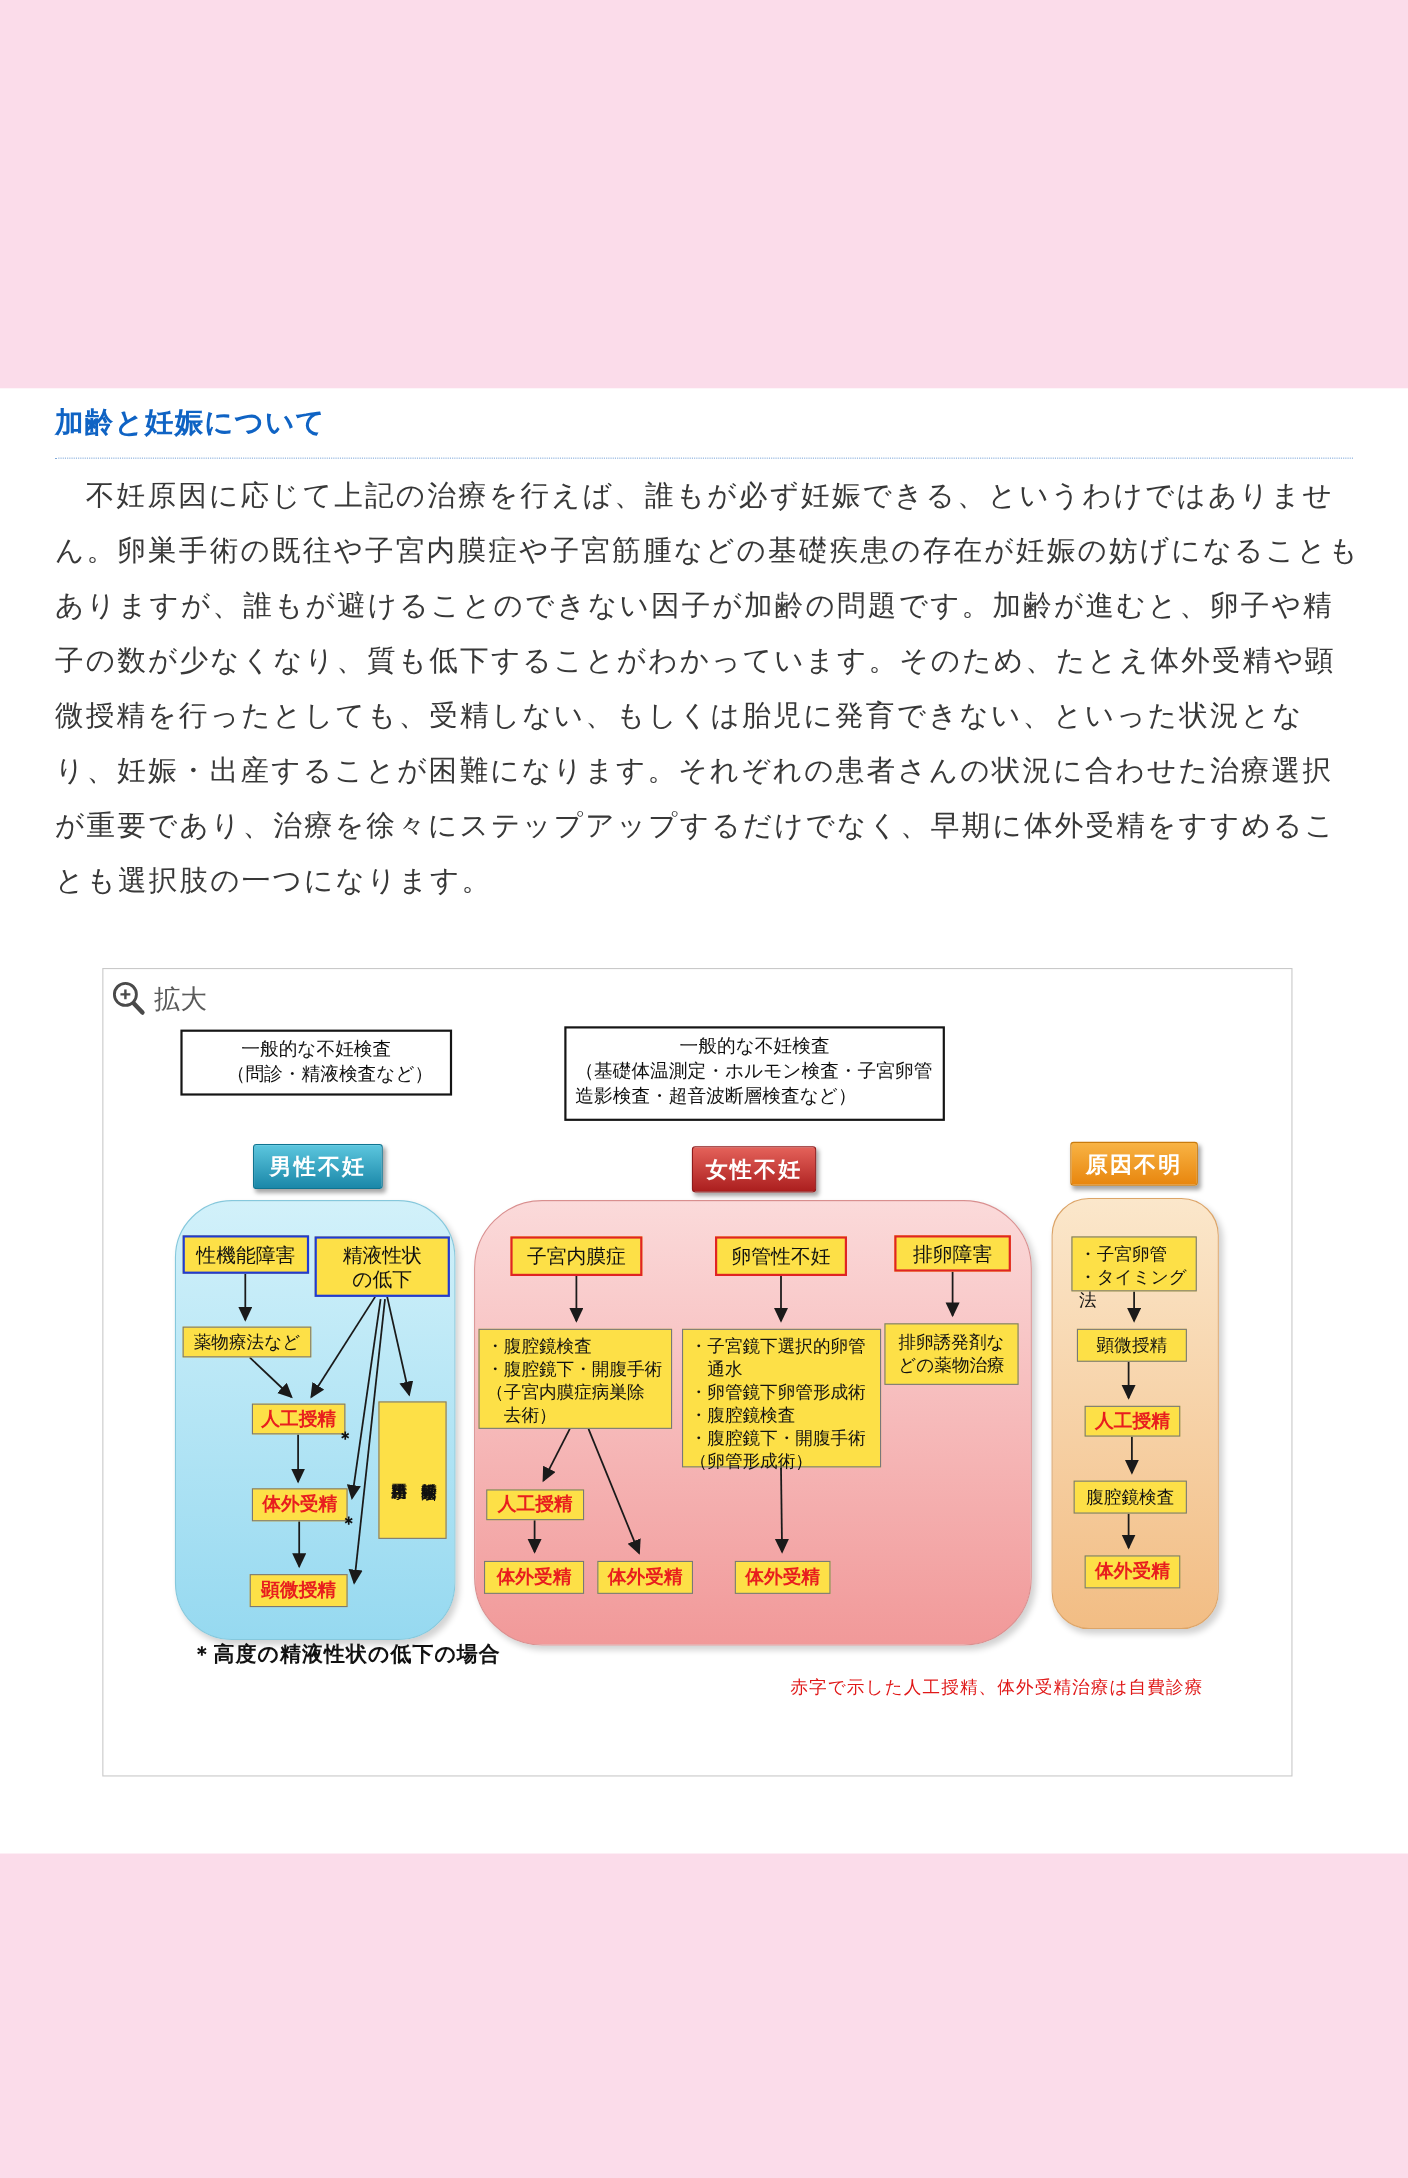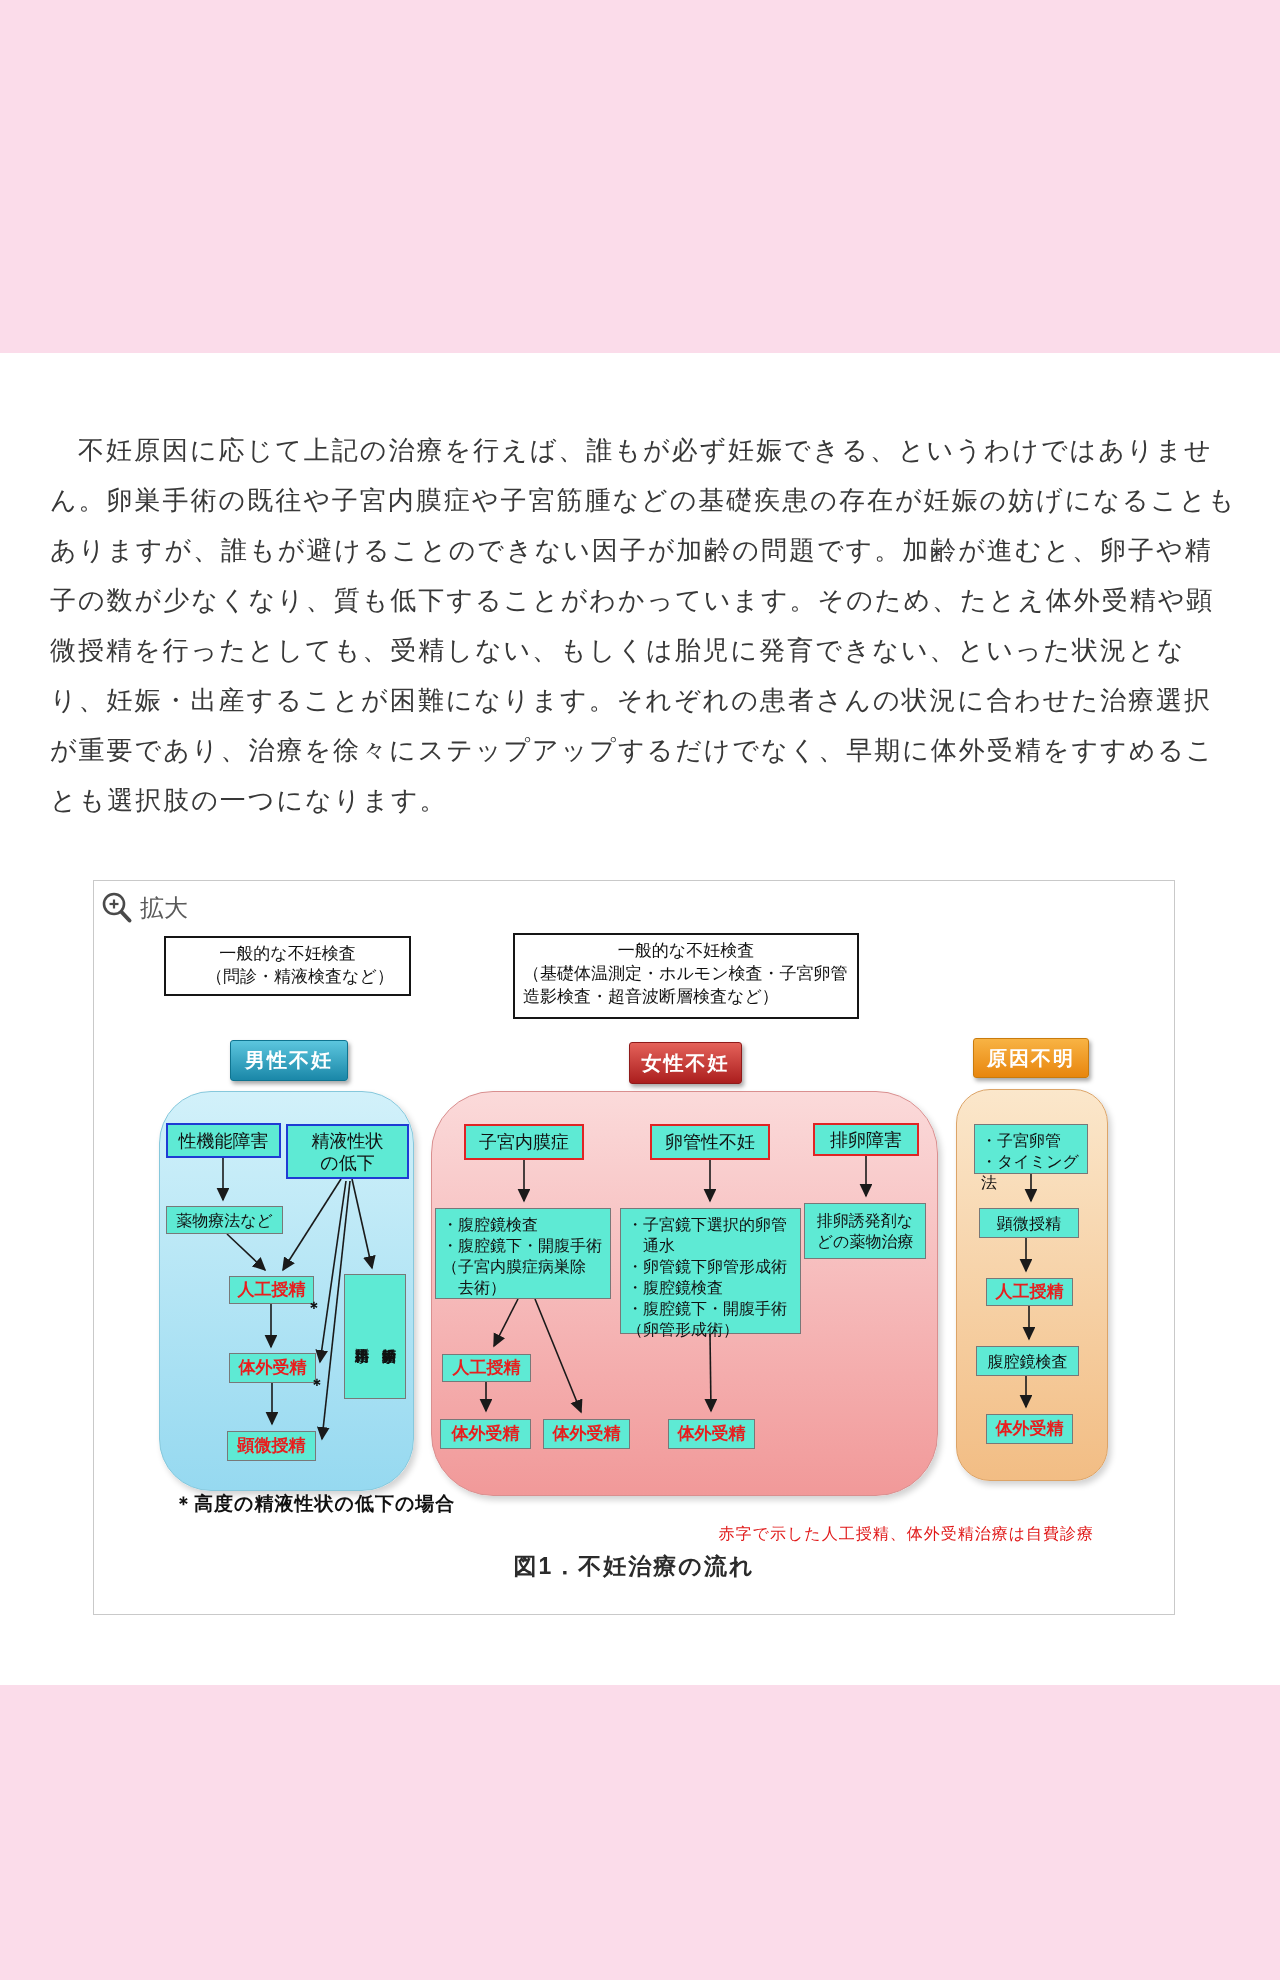--- a/index.html
+++ b/index.html
@@ -49,21 +49,21 @@
   }
   .hbtn.male{background:linear-gradient(#5cc6de,#1a87a8);border:1px solid #0f7апри500;}
   .hbtn.male{border:1px solid #0f7490;}
   .hbtn.female{background:linear-gradient(#e4625a,#ab1e1e);border:1px solid #8f1a1a;}
   .hbtn.unknown{background:linear-gradient(#f8b344,#e8860e);border:1px solid #c97b0d;}
   .col{position:absolute;z-index:1;box-shadow:3px 4px 6px rgba(0,0,0,.18);}
   .col.blue{background:linear-gradient(#d2f1fa,#96d9f0);border:1px solid #86c8dc;border-radius:52px;}
   .col.pink{background:linear-gradient(#fbdada,#f19999);border:1px solid #d98f8f;border-radius:62px;}
   .col.orange{background:linear-gradient(#fbe7cb,#f2bd84);border:1px solid #dca468;border-radius:34px;}
   .nbox{
-    position:absolute;z-index:3;background:#5eead4;border:1px solid #787878;
+    position:absolute;z-index:3;background:#fde047;border:1px solid #787878;
     display:flex;align-items:center;justify-content:center;text-align:center;
     font-size:18px;color:#111;white-space:pre-line;line-height:22px;
   }
   .nbox.cause-b{border:2px solid #1f3bd4;}
   .nbox.cause-r{border:2px solid #e02424;}
   .nbox.red{color:#e81e1e;font-weight:600;font-size:17px;}
   .nbox.small{font-size:16px;line-height:21px;}
   .nbox.bullets{
     align-items:flex-start;justify-content:flex-start;text-align:left;
     font-size:16px;line-height:21px;padding:5px 4px 4px 6px;
@@ -76,20 +76,21 @@
   .footnote{position:absolute;left:80px;top:610px;z-index:3;font-size:19px;font-weight:bold;color:#111;letter-spacing:1px;}
   .rednote{position:absolute;right:80px;top:643px;z-index:3;font-size:16px;color:#e01818;letter-spacing:1px;}
   .caption{position:absolute;left:0;top:670px;width:100%;z-index:3;text-align:center;
     font-size:23px;font-weight:bold;color:#2b2b2b;letter-spacing:2px;}
 </style>
 </head>
 <body>
 
 <div class="content-band">
 
+  <h1 class="heading">加齢と妊娠について</h1>
 
   <p class="body-text">　不妊原因に応じて上記の治療を行えば、誰もが必ず妊娠できる、というわけではありません。卵巣手術の既往や子宮内膜症や子宮筋腫などの基礎疾患の存在が妊娠の妨げになることもありますが、誰もが避けることのできない因子が加齢の問題です。加齢が進むと、卵子や精子の数が少なくなり、質も低下することがわかっています。そのため、たとえ体外受精や顕微授精を行ったとしても、受精しない、もしくは胎児に発育できない、といった状況となり、妊娠・出産することが困難になります。それぞれの患者さんの状況に合わせた治療選択が重要であり、治療を徐々にステップアップするだけでなく、早期に体外受精をすすめることも選択肢の一つになります。</p>
 
   <div class="fig">
 
     <svg class="arrows" width="1082" height="735" viewBox="0 0 1082 735">
       <defs>
         <marker id="ah" markerWidth="9" markerHeight="9" refX="7.5" refY="4" orient="auto">
           <path d="M0,0 L8.5,4 L0,8 z" fill="#1a1a1a"></path>
         </marker>
@@ -183,16 +184,15 @@
 
     <div class="nbox bullets" style="left:880px;top:243px;width:114px;height:50px;">・子宮卵管
 ・タイミング法</div>
     <div class="nbox small" style="left:885px;top:327px;width:100px;height:30px;">顕微授精</div>
     <div class="nbox red" style="left:892px;top:397px;width:87px;height:28px;">人工授精</div>
     <div class="nbox small" style="left:882px;top:465px;width:103px;height:30px;">腹腔鏡検査</div>
     <div class="nbox red" style="left:892px;top:533px;width:87px;height:30px;">体外受精</div>
 
     <div class="footnote">＊高度の精液性状の低下の場合</div>
     <div class="rednote">赤字で示した人工授精、体外受精治療は自費診療</div>
-    <div class="caption">図1．不妊治療の流れ</div>
 
   </div>
 </div>
 
 </body></html>

